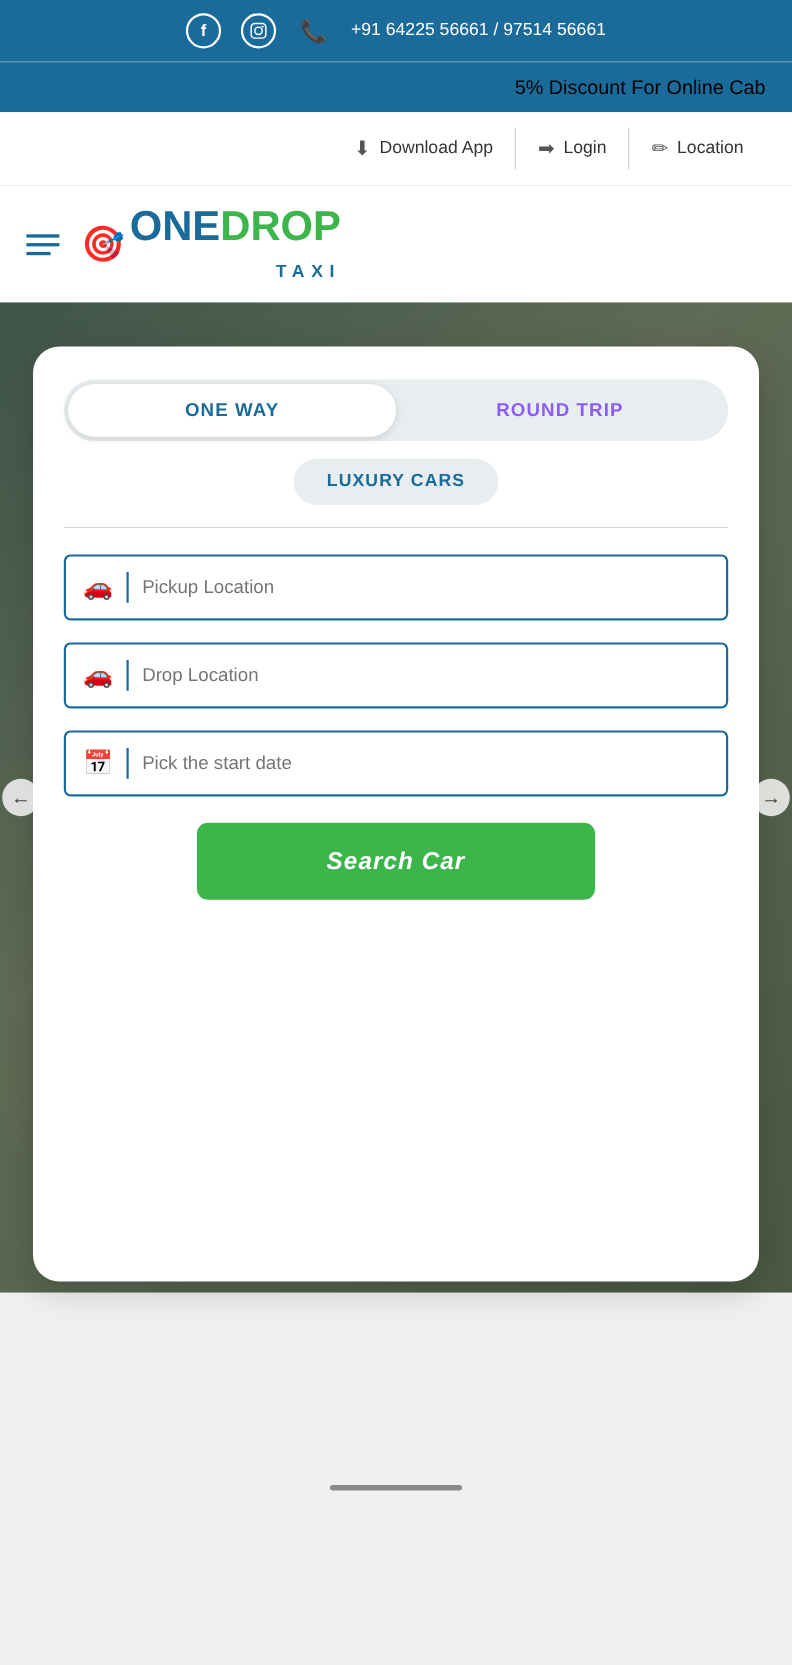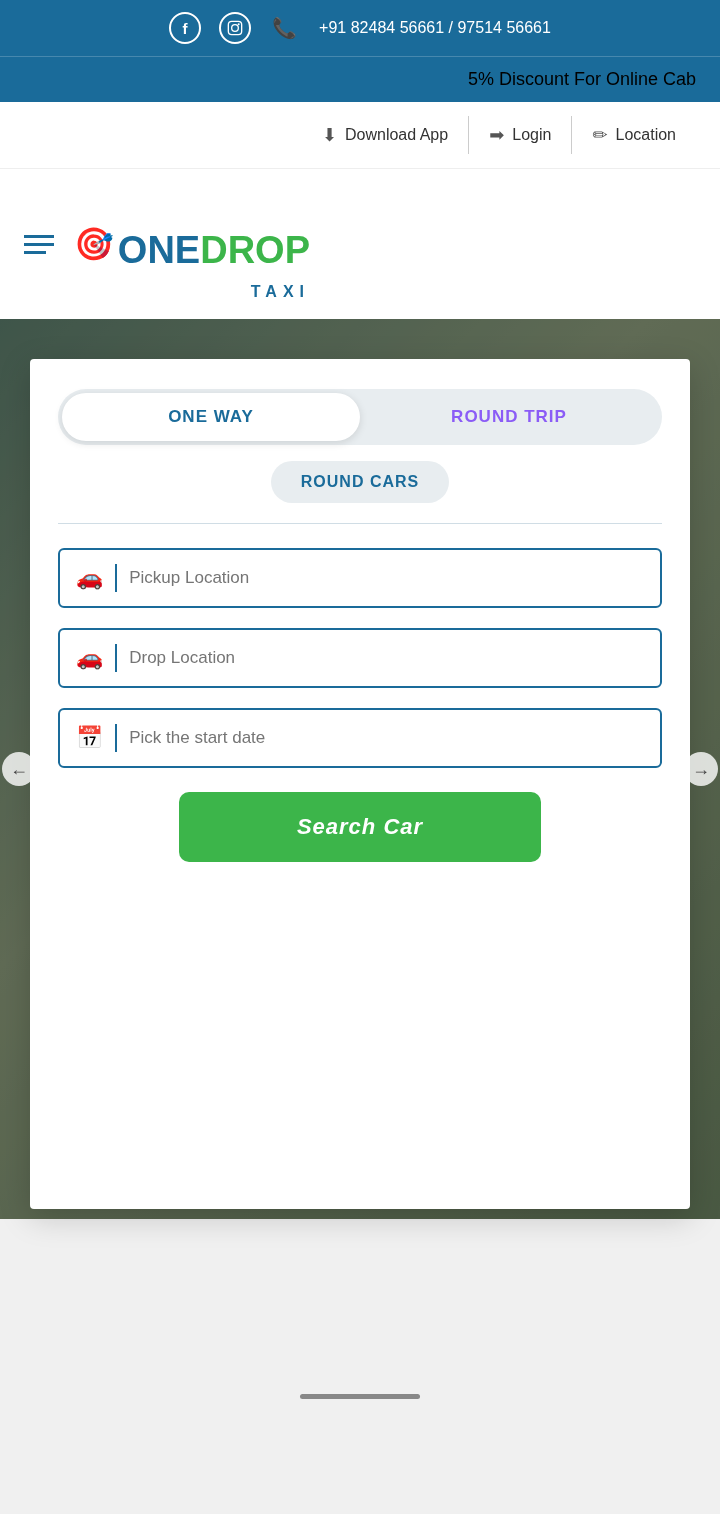--- a/index.html
+++ b/index.html
@@ -113,21 +113,21 @@
       display: flex;
       align-items: center;
       gap: 4px;
     }
     .logo-text {
       font-size: 38px;
       font-weight: 900;
       line-height: 1;
     }
     .logo-one { color: #1a6b9a; }
-    .logo-drop { color: #3cb54a; margin-top: 44px; }
+    .logo-drop { color: #3cb54a; }
     .logo-taxi {
       font-size: 16px;
       color: #1a6b9a;
       letter-spacing: 6px;
       font-weight: bold;
       text-align: right;
       display: block;
       margin-top: 14px;
     }
     .logo-wheel {
@@ -148,21 +148,21 @@
       position: absolute;
       inset: 0;
       background: rgba(0,0,0,0.3);
     }
 
     
     .search-card {
       position: relative;
       z-index: 2;
       background: white;
-      border-radius: 4px;
+      border-radius: 24px;
       padding: 30px 28px 40px;
       width: 660px;
       margin: 10px;
       box-shadow: 0 8px 32px rgba(0,0,0,0.18);
     }
 
     
     .trip-tabs {
       display: flex;
       background: #e8edf0;
@@ -301,21 +301,21 @@
   <div class="top-bar-icons">
     <div class="social-icon">f</div>
     <div class="social-icon">
       <svg width="16" height="16" viewBox="0 0 24 24" fill="white">
         <rect x="2" y="2" width="20" height="20" rx="5" ry="5" fill="none" stroke="white" stroke-width="2"></rect>
         <circle cx="12" cy="12" r="5" fill="none" stroke="white" stroke-width="2"></circle>
         <circle cx="17.5" cy="6.5" r="1.5" fill="white"></circle>
       </svg>
     </div>
     <div class="social-icon" style="border:none; font-size:20px;">📞</div>
-    <span class="phone-number">+91 82484 56661 / 97514 56661</span>
+    <span class="phone-number">+91 64225 56661 / 97514 56661</span>
   </div>
 </div>
 
 <div class="discount-banner">
   <span>5% Discount For Online Cab</span>
 </div>
 
 <div class="nav-bar">
   <div class="nav-links">
     <a class="nav-link" href="#">
@@ -367,21 +367,21 @@
       <div class="trip-tab active">
         <span>ONE WAY</span>
       </div>
       <div class="trip-tab">
         <span>ROUND TRIP</span>
       </div>
     </div>
 
     <div class="luxury-tab-row">
       <div class="luxury-tab">
-        <span>ROUND CARS</span>
+        <span>LUXURY CARS</span>
       </div>
     </div>
 
     <div class="divider"></div>
 
     <div class="form-field">
       <span class="field-icon">🚗</span>
       <div class="field-divider"></div>
       <input type="text" placeholder="Pickup Location" style="">
     </div>

